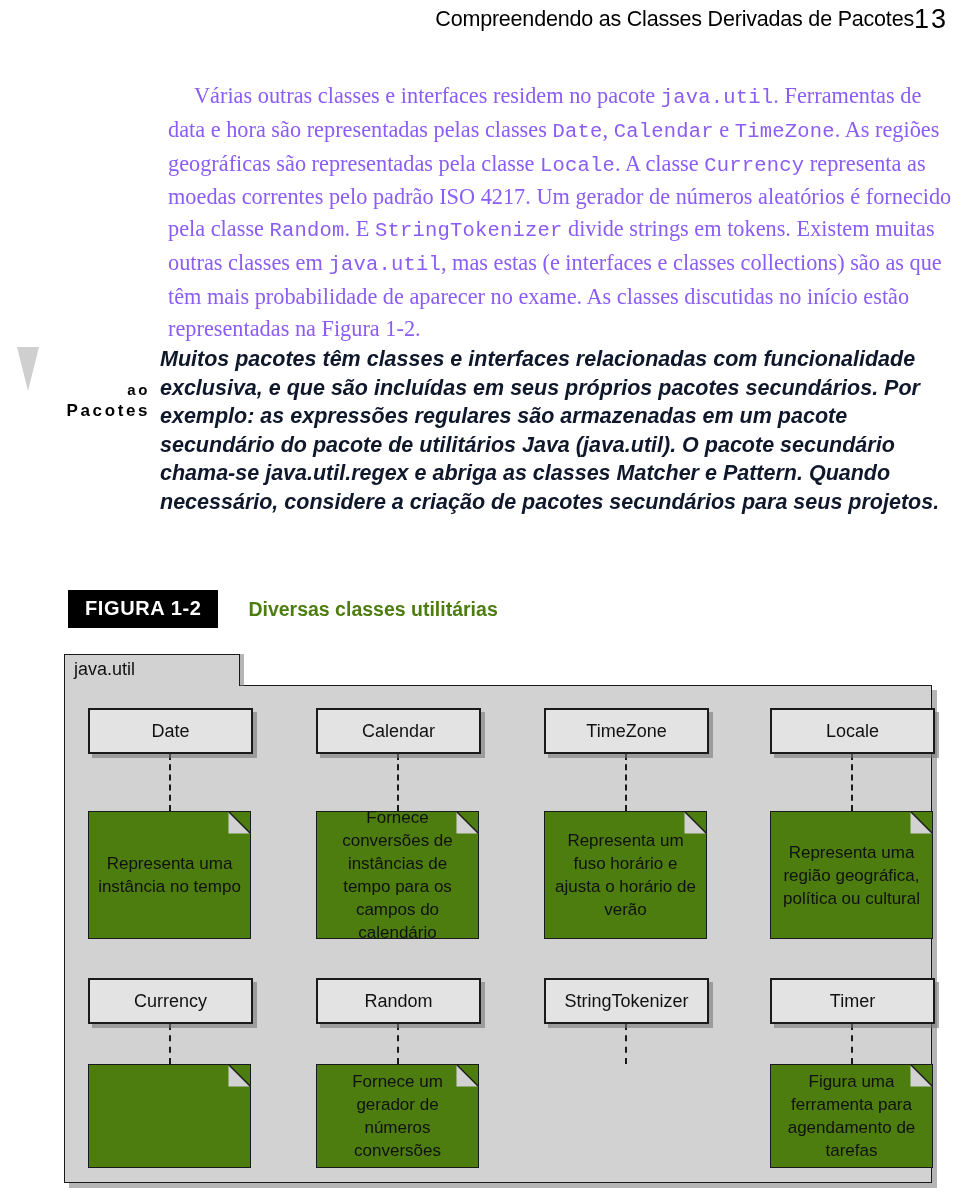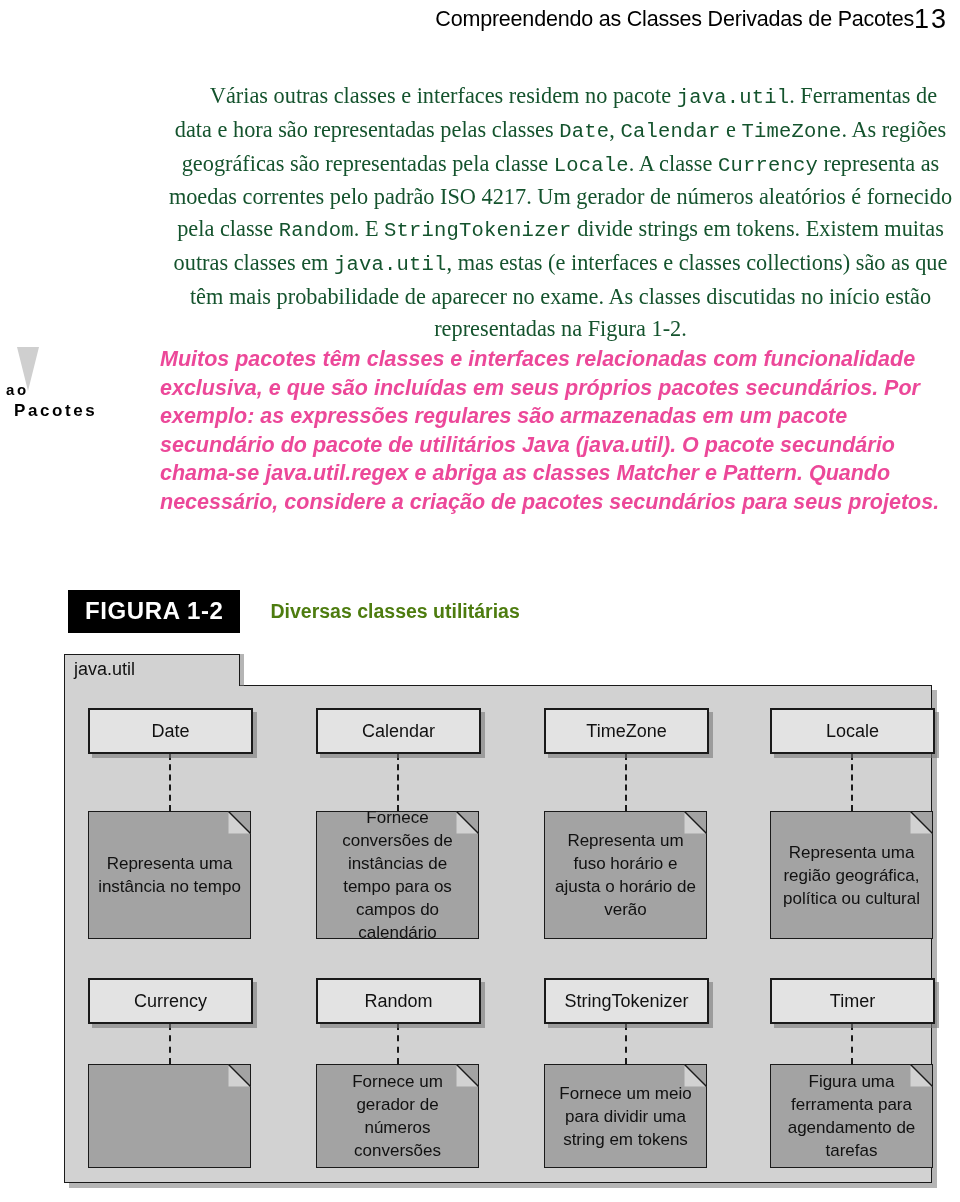--- a/index.html
+++ b/index.html
@@ -42,23 +42,23 @@
 
   
   .body-text {
     position: absolute;
     left: 168px;
     top: 80px;
     width: 785px;
     font-family: "Liberation Serif", serif;
     font-size: 22.3px;
     line-height: 31.8px;
-    text-align: center;
+    text-align: left;
     text-indent: 26px;
-    color: #14532d;
+    color: #8b5cf6;
   }
   .body-text .mono {
     font-family: "Liberation Mono", monospace;
     font-size: 20.5px;
     letter-spacing: 0.2px;
   }
 
   
   .callout {
     position: absolute;
@@ -66,20 +66,21 @@
     top: 345px;
     width: 960px;
     height: 200px;
   }
   .callout-marker {
     position: absolute;
     left: 0px;
     top: 0px;
     width: 150px;
     height: 90px;
+    text-align: right;
   }
   .excl-icon {
     position: absolute;
     left: 17px;
     top: 2px;
     width: 22px;
     height: 44px;
   }
   .excl-icon .bar {
     position: absolute;
@@ -116,37 +117,37 @@
   .callout-body {
     position: absolute;
     left: 160px;
     top: 0px;
     width: 800px;
     font-family: "Liberation Sans", sans-serif;
     font-weight: bold;
     font-style: italic;
     font-size: 21.5px;
     line-height: 28.5px;
-    color: #ec4899;
+    color: #0f172a;
   }
 
   
   .figure-caption-row {
     position: absolute;
     left: 68px;
     top: 590px;
     display: flex;
     align-items: center;
   }
   .figure-tag {
     background: #000000;
     color: #ffffff;
     font-family: "Liberation Sans", sans-serif;
     font-weight: bold;
-    font-size: 24px;
+    font-size: 20px;
     letter-spacing: 0.6px;
     padding: 7px 17px 8px 17px;
     white-space: nowrap;
   }
   .figure-title {
     margin-left: 30px;
     font-family: "Liberation Sans", sans-serif;
     font-weight: bold;
     font-size: 19.5px;
     color: #4d7c0f;
@@ -201,21 +202,21 @@
     justify-content: center;
     font-family: "Liberation Sans", sans-serif;
     font-size: 18px;
     color: #111;
     z-index: 4;
   }
 
   .note-box {
     position: absolute;
     width: 163px;
-    background: #a3a3a3;
+    background: #4d7c0f;
     border: 1.5px solid #1a1a1a;
     box-sizing: border-box;
     display: flex;
     align-items: center;
     justify-content: center;
     text-align: center;
     font-family: "Liberation Sans", sans-serif;
     font-size: 17px;
     line-height: 23px;
     color: #111;
@@ -359,29 +360,20 @@
   </div>
   <div class="note-box row2-note col1">
     <div class="note-fold-edge">
       <svg width="25" height="25" viewBox="0 0 25 25">
           <polygon points="1.5,1.5 23.5,23.5 1.5,23.5" fill="#d2d2d2" stroke="none"></polygon>
           <polyline points="1.5,1.5 23.5,23.5" fill="none" stroke="#1a1a1a" stroke-width="1.5"></polyline>
         </svg>
     </div>
     <span>Fornece um gerador de números conversões</span>
   </div>
-  <div class="note-box row2-note col2">
-    <div class="note-fold-edge">
-      <svg width="25" height="25" viewBox="0 0 25 25">
-          <polygon points="1.5,1.5 23.5,23.5 1.5,23.5" fill="#d2d2d2" stroke="none"></polygon>
-          <polyline points="1.5,1.5 23.5,23.5" fill="none" stroke="#1a1a1a" stroke-width="1.5"></polyline>
-        </svg>
-    </div>
-    <span>Fornece um meio para dividir uma string em tokens</span>
-  </div>
   <div class="note-box row2-note col3">
     <div class="note-fold-edge">
       <svg width="25" height="25" viewBox="0 0 25 25">
           <polygon points="1.5,1.5 23.5,23.5 1.5,23.5" fill="#d2d2d2" stroke="none"></polygon>
           <polyline points="1.5,1.5 23.5,23.5" fill="none" stroke="#1a1a1a" stroke-width="1.5"></polyline>
         </svg>
     </div>
     <span>Figura uma ferramenta para agendamento de tarefas</span>
   </div>
 

